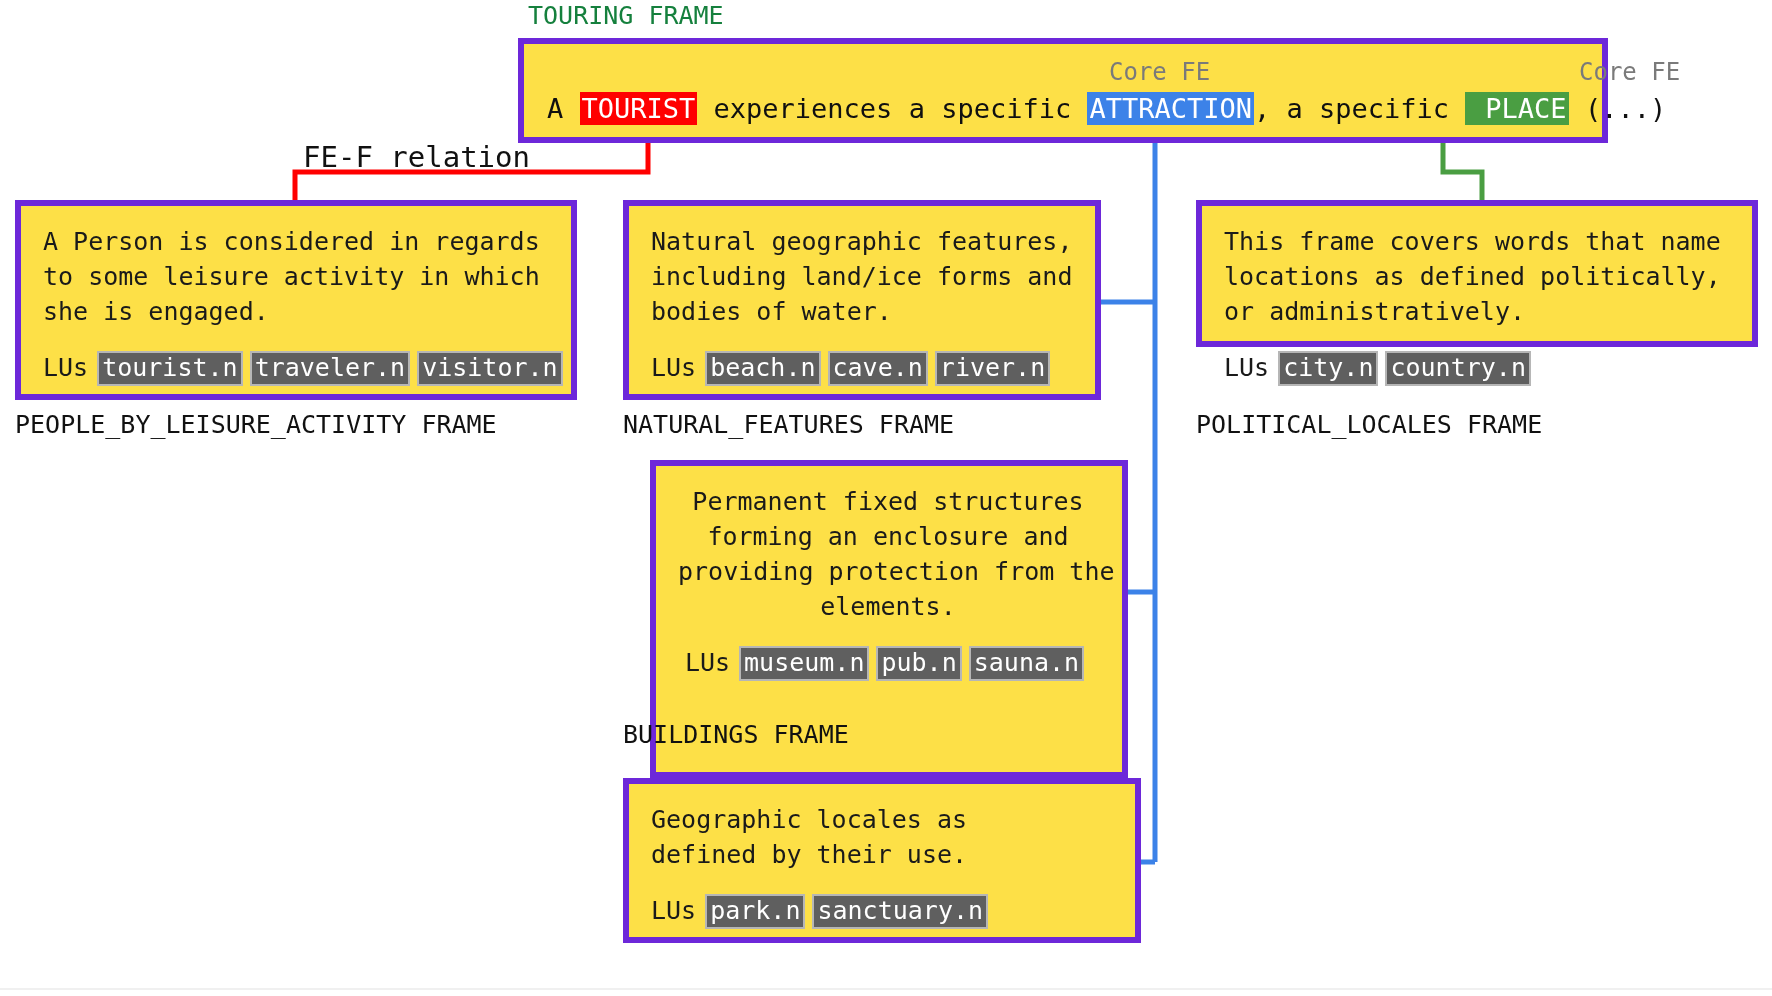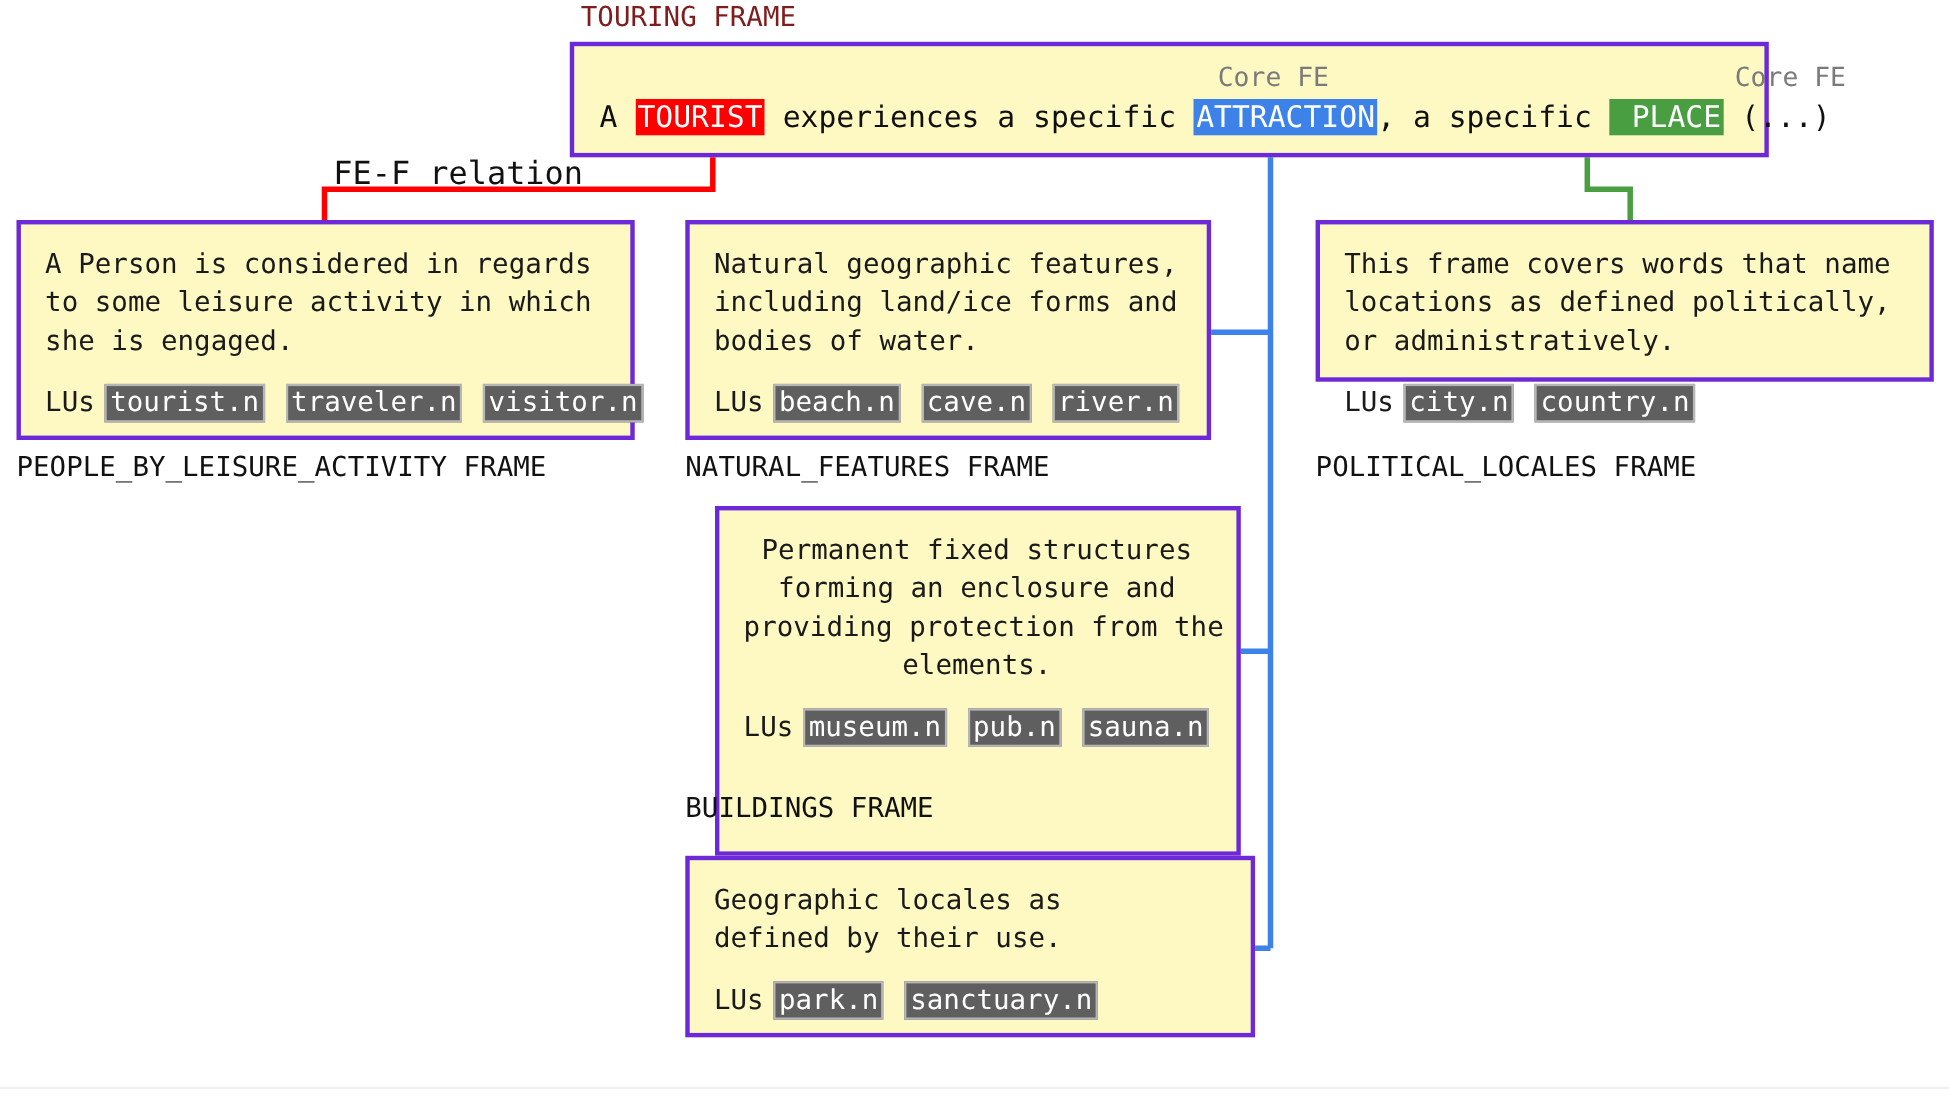--- a/index.html
+++ b/index.html
@@ -17,22 +17,22 @@
   #stage {
     position: absolute;
     left: 0; top: 0;
     width: 1772px;
     height: 996px;
   }
 
   
   .card {
     position: absolute;
-    background: #fef9c3;
-    border: 4px solid #6d28d9;
+    background: #fde047;
+    border: 6px solid #6d28d9;
     box-sizing: border-box;
     z-index: 5;
   }
   .card-inner {
     padding: 18px 24px 16px 22px;
     border-radius: 10px;
   }
   .desc {
     font-size: 25px;
     line-height: 35px;
@@ -48,21 +48,21 @@
     white-space: nowrap;
   }
   .lu-label {
     margin-right: 9px;
   }
   .lu-chip {
     background: #5f5f5f;
     color: #ffffff;
     border: 2px solid #b6b6b6;
     padding: 1px 3px 2px 3px;
-    margin-right: 19px;
+    margin-right: 7px;
     font-size: 25px;
     display: inline-block;
     line-height: 28px;
   }
 
   
   .frame-caption {
     position: absolute;
     font-size: 25px;
     color: #111111;
@@ -75,21 +75,21 @@
     left: 518px;
     top: 38px;
     width: 1090px;
     height: 105px;
   }
   #touring-title {
     position: absolute;
     left: 528px;
     top: 1px;
     font-size: 25px;
-    color: #7f1d1d;
+    color: #15803d;
     white-space: nowrap;
     z-index: 6;
   }
   .sentence {
     position: absolute;
     left: 23px;
     top: 48px;
     font-size: 27px;
     line-height: 34px;
     white-space: nowrap;

